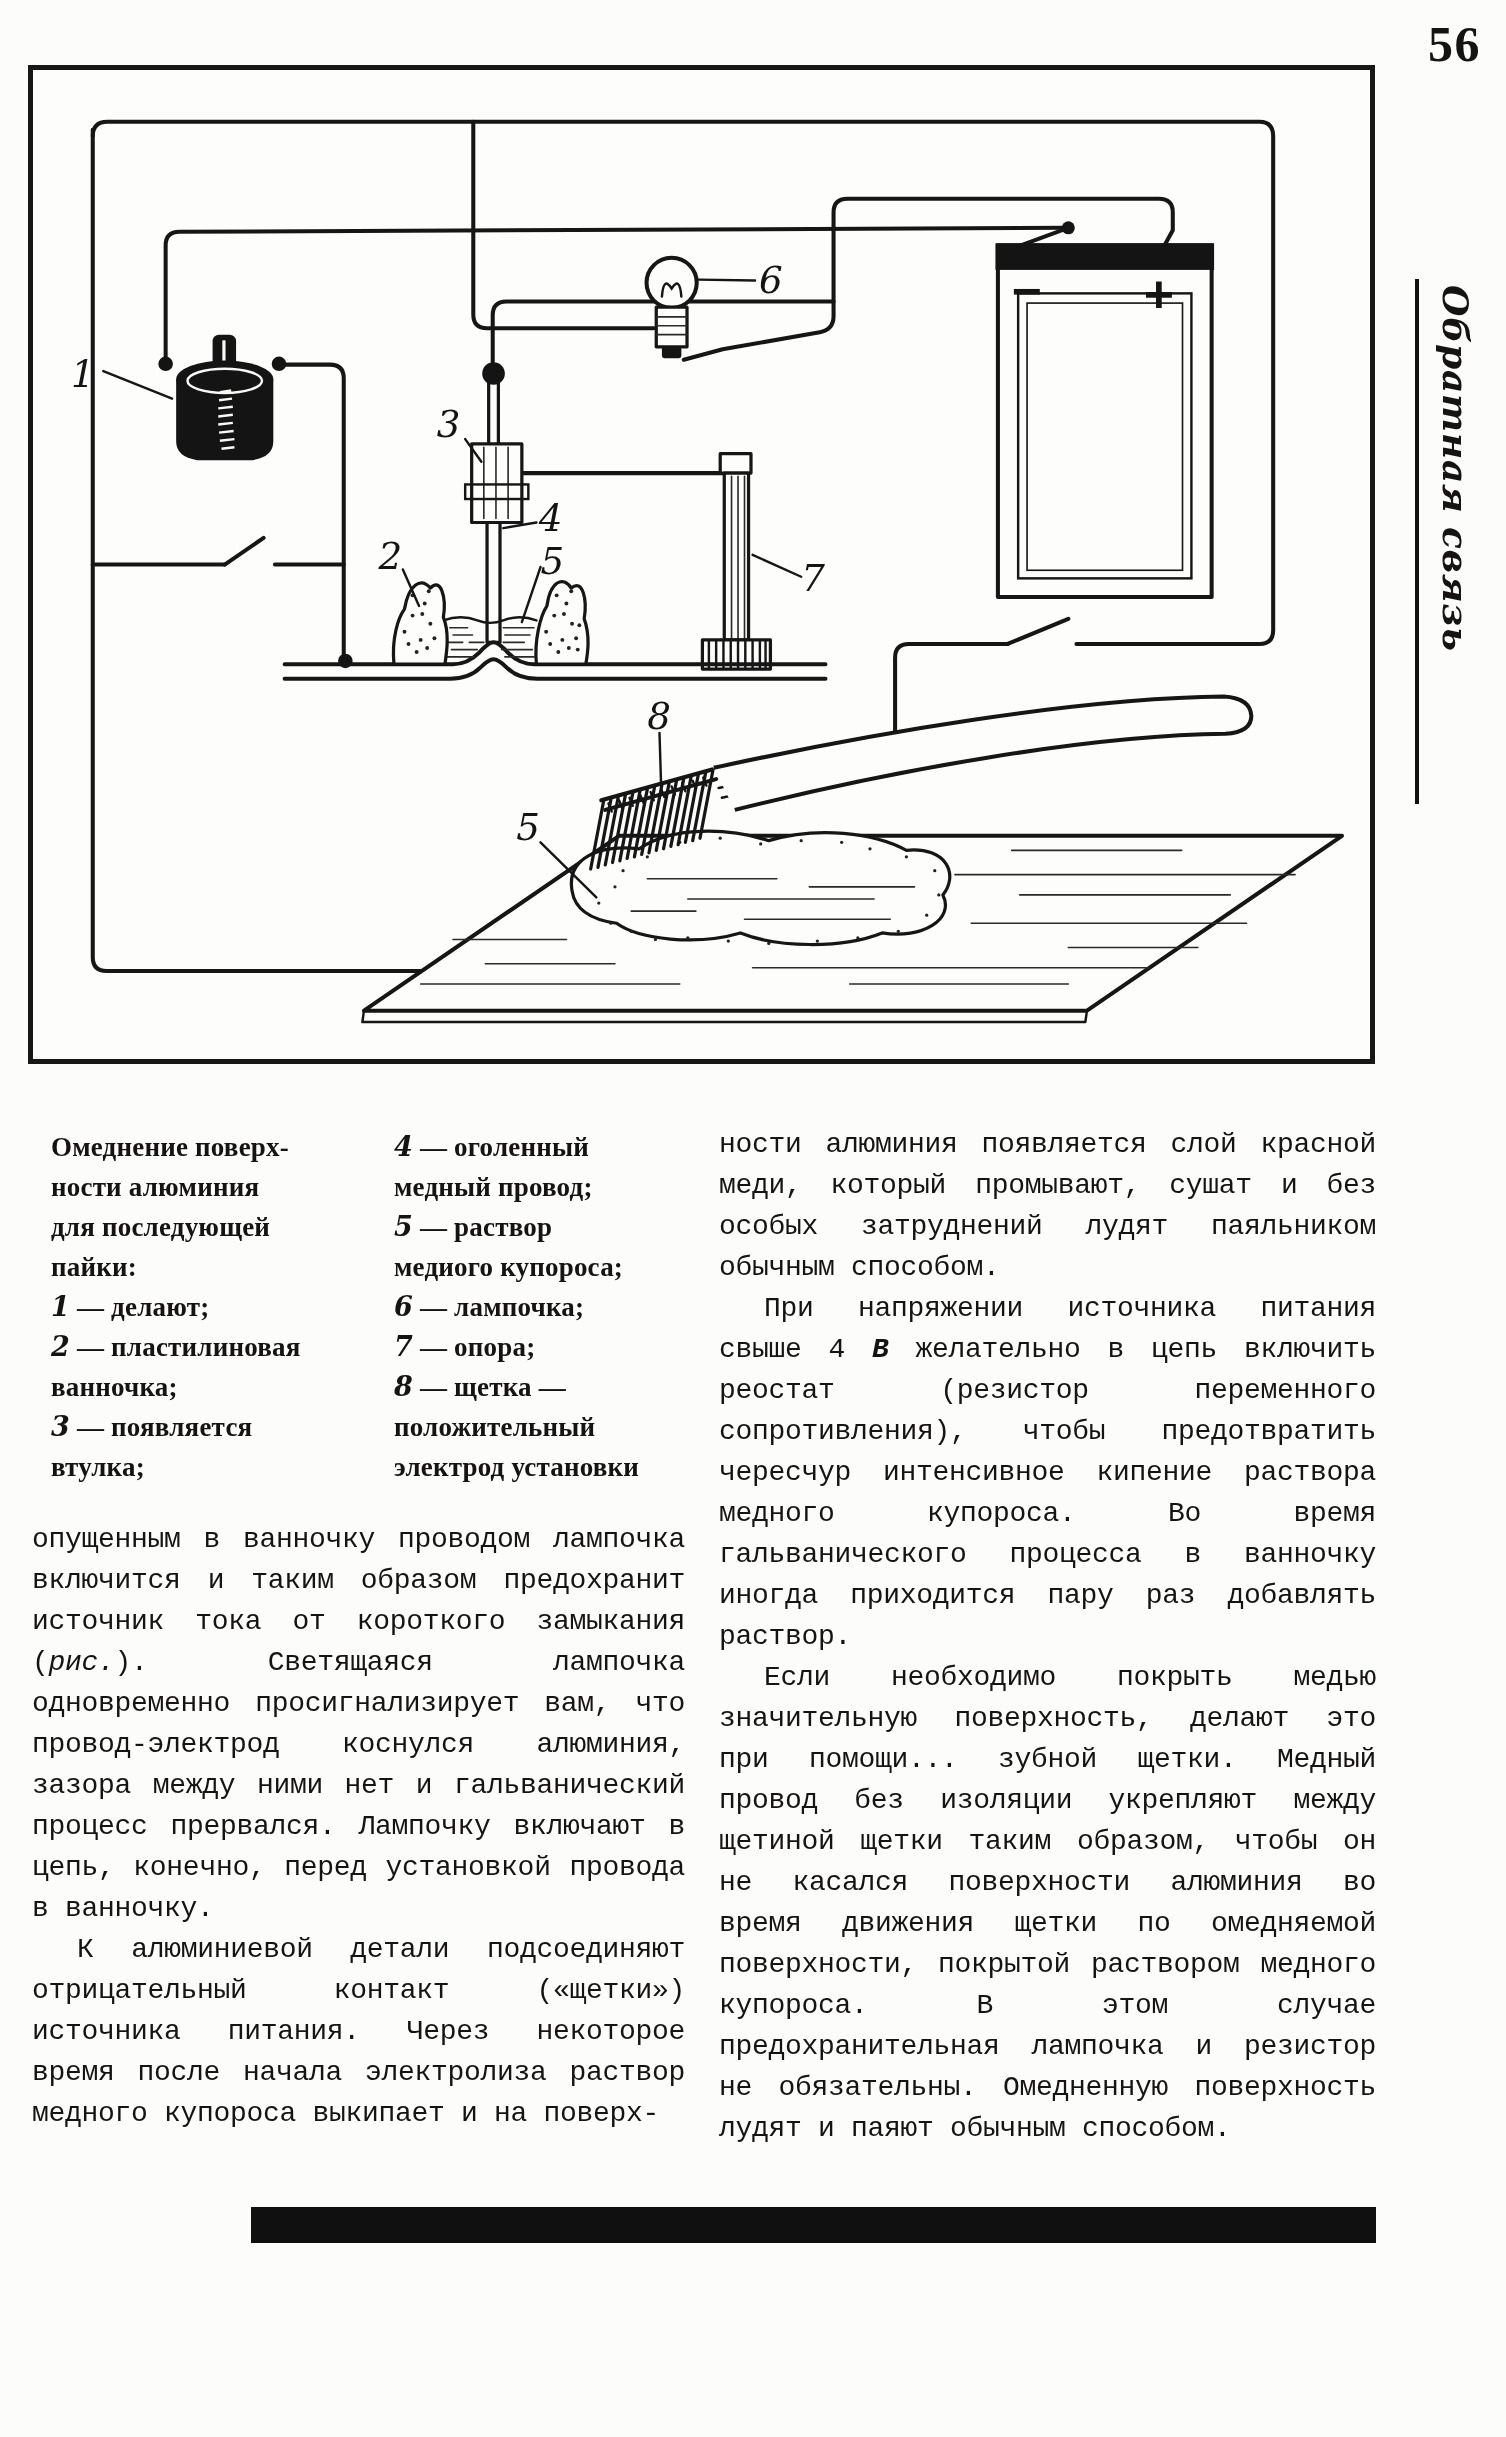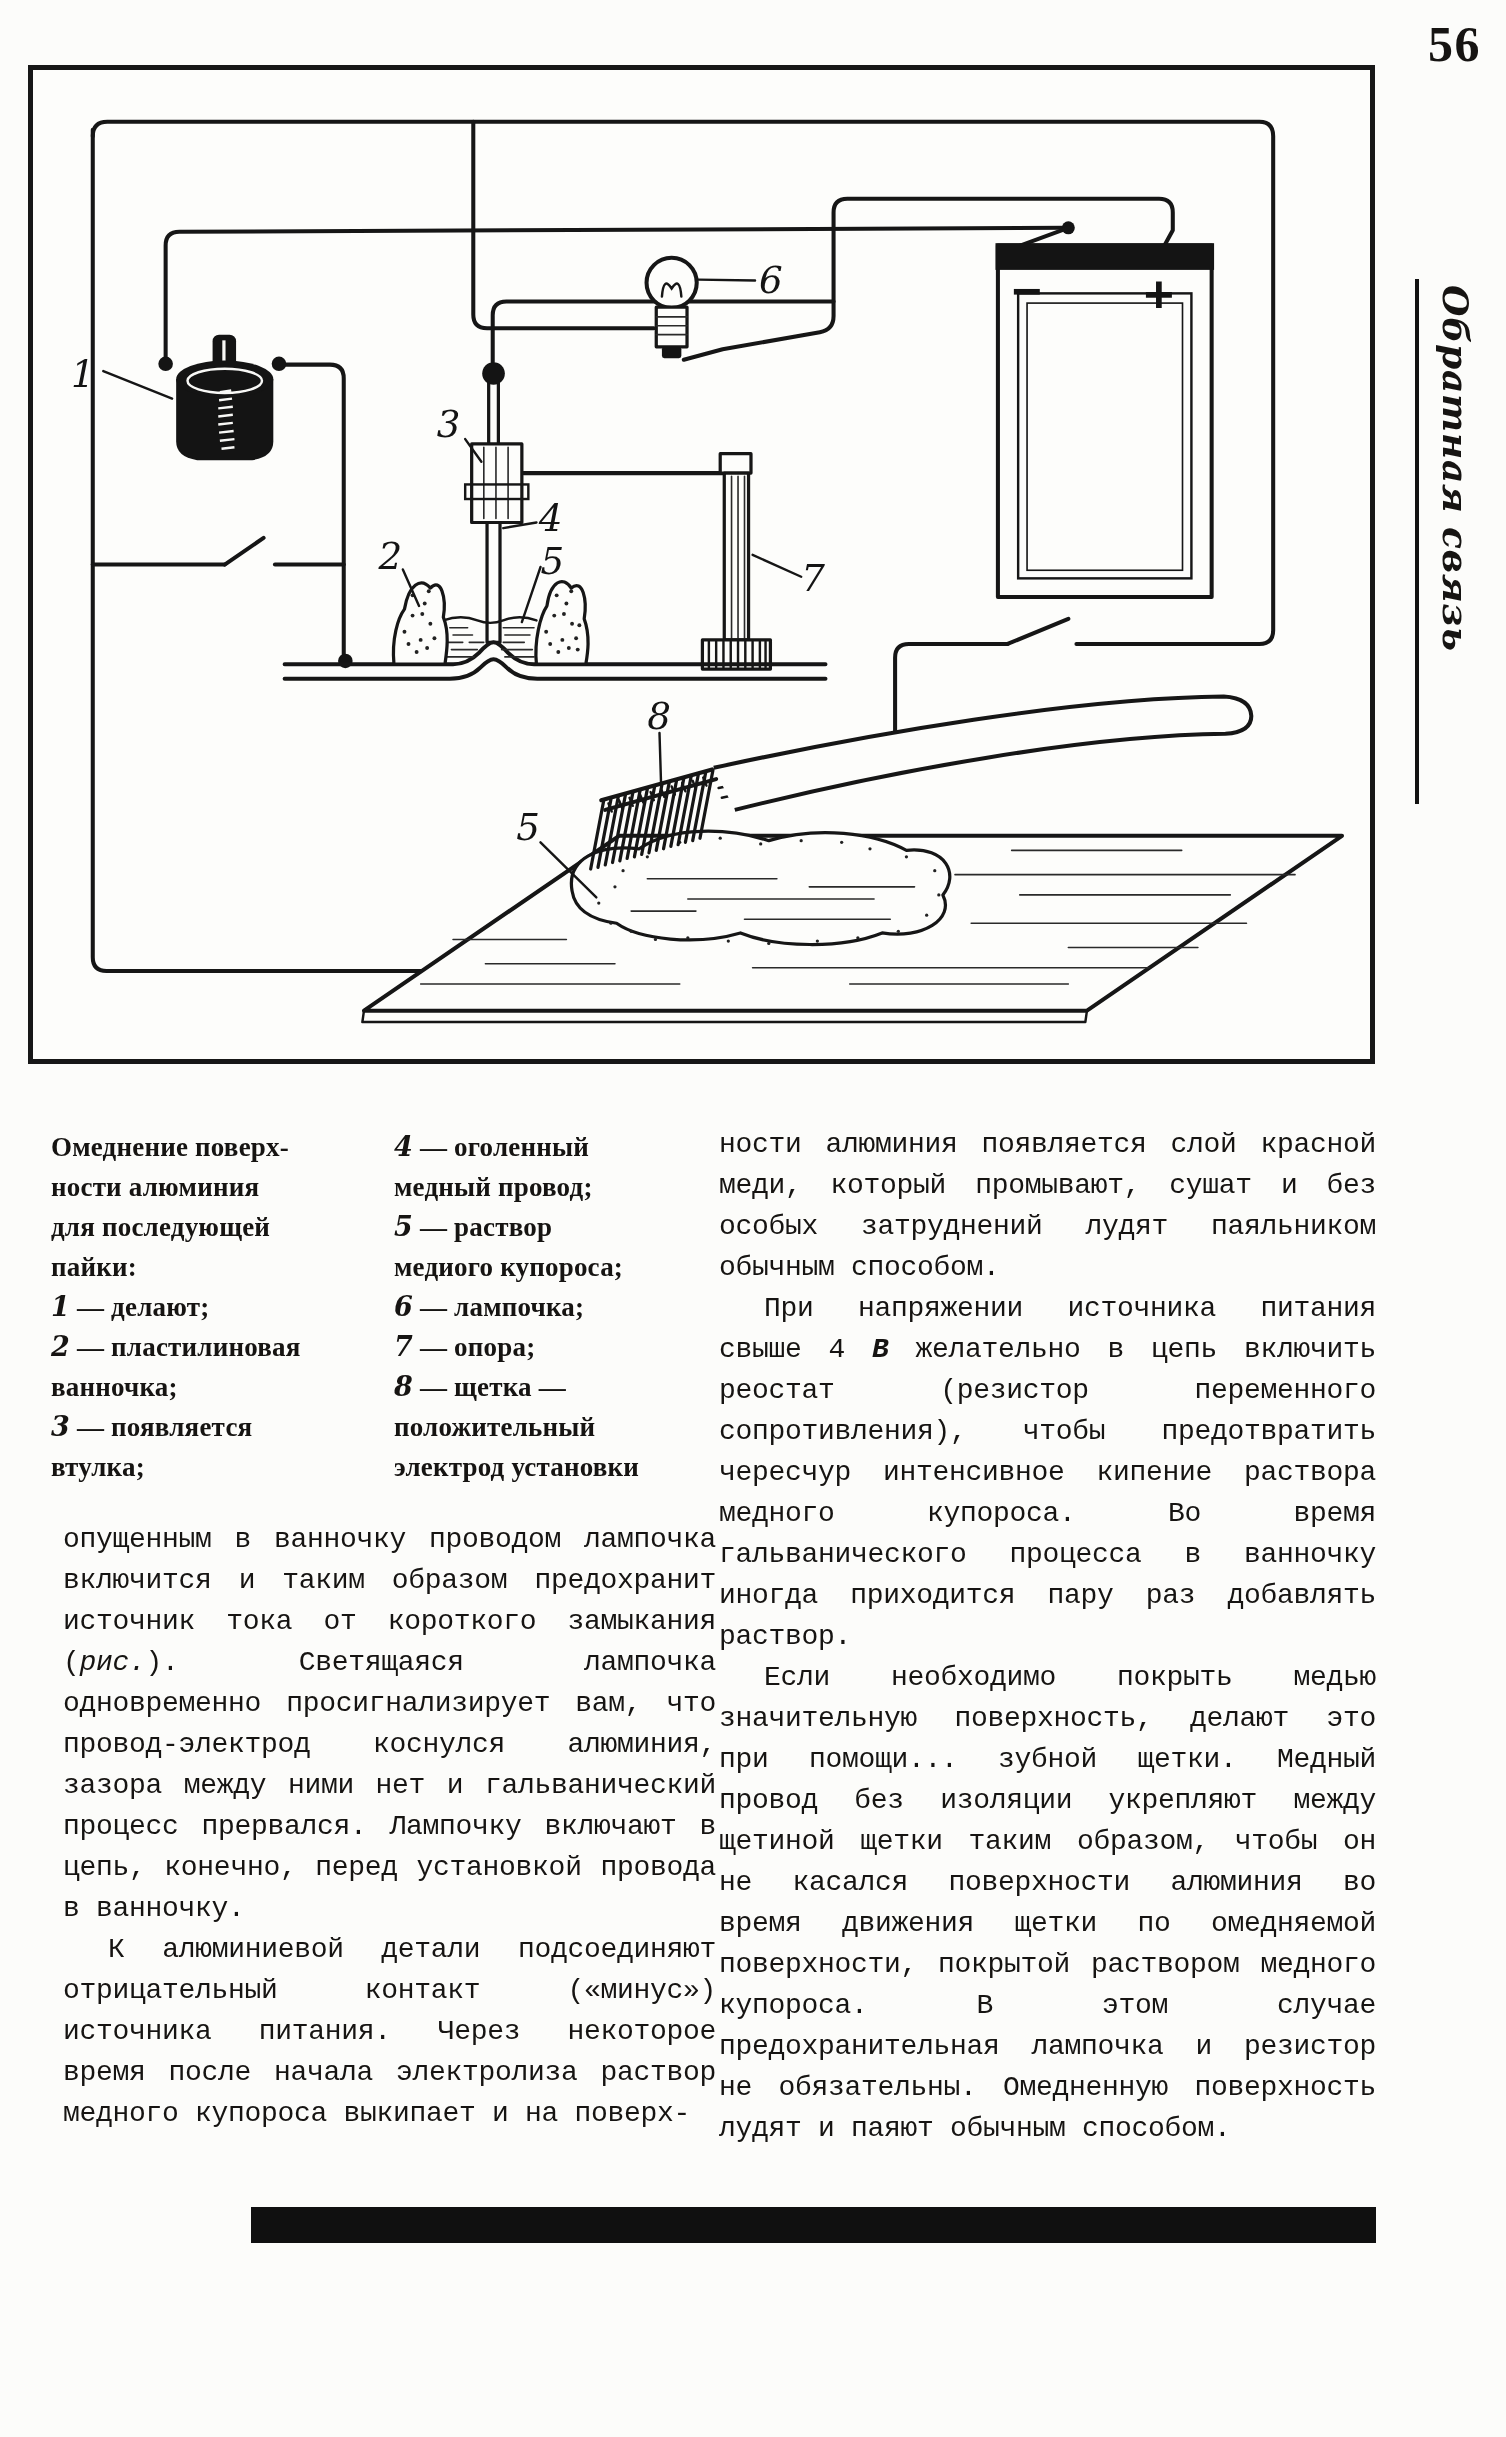--- a/index.html
+++ b/index.html
@@ -16,21 +16,21 @@
        font-style:italic;font-weight:bold;font-size:36px;letter-spacing:0.8px;}
   
   .cap{position:absolute;top:1127px;font-family:"Liberation Serif",serif;
        font-weight:bold;font-size:27px;line-height:39px;letter-spacing:0.2px;}
   #cap1{left:51px;width:328px;}
   #cap2{left:394px;width:312px;}
   .cap .num{font-style:italic;font-weight:bold;font-family:"DejaVu Serif",serif;}
   
   .col{position:absolute;font-size:28px;line-height:41px;text-align:justify;
        letter-spacing:-0.3px;}
-  #colL{left:63px;top:1519px;width:653px;}
+  #colL{left:32px;top:1519px;width:653px;}
   #colR{left:719px;top:1124px;width:657px;}
   .col p{margin:0;font-family:Liberation Mono, monospace;}
   .col p.ind{text-indent:45px;}
   .fig-it{font-style:italic;}
   .volt{font-style:italic;font-weight:bold;}
   #bottombar{position:absolute;left:251px;top:2207px;width:1125px;height:36px;background:#101010;}
   
   .w{stroke:#161616;stroke-width:5;fill:none;stroke-linecap:round;stroke-linejoin:round;}
   .w3{stroke:#161616;stroke-width:3;fill:none;stroke-linecap:round;}
   .w2{stroke:#2a2a2a;stroke-width:2;fill:none;stroke-linecap:round;}
@@ -259,21 +259,21 @@
   <div><span class="num"></span><span>медиого купороса;</span></div>
   <div><span class="num">6</span><span> — лампочка;</span></div>
   <div><span class="num">7</span><span> — опора;</span></div>
   <div><span class="num">8</span><span> — щетка —</span></div>
   <div><span class="num"></span><span>положительный</span></div>
   <div><span class="num"></span><span>электрод установки</span></div>
 </div>
 
 <div id="colL" class="col">
   <p><span>опущенным в ванночку проводом лампочка включится и таким образом предохранит источник тока от короткого замыкания (</span><span class="fig-it">рис.</span><span>). Светящаяся лампочка одновременно просигнализирует вам, что провод-электрод коснулся алюминия, зазора между ними нет и гальванический процесс прервался. Лампочку включают  в цепь, конечно, перед установкой провода в ванночку.</span></p>
-  <p class="ind">К алюминиевой детали подсоединяют отрицательный контакт («минус») источника питания. Через некоторое время после начала электролиза раствор медного купороса выкипает и на поверх-</p>
+  <p class="ind">К алюминиевой детали подсоединяют отрицательный контакт («щетки») источника питания. Через некоторое время после начала электролиза раствор медного купороса выкипает и на поверх-</p>
 </div>
 <div id="colR" class="col">
   <p>ности алюминия появляется слой красной меди, который промывают, сушат и без особых затруднений лудят паяльником обычным способом.</p>
   <p class="ind"><span>При напряжении источника питания свыше 4 </span><span class="volt">В</span><span> желательно в цепь включить реостат (резистор переменного сопротивления), чтобы предотвратить чересчур интенсивное  кипение раствора медного купороса. Во время гальванического процесса в ванночку иногда приходится пару раз добавлять раствор.</span></p>
   <p class="ind">Если необходимо покрыть медью значительную поверхность, делают это при помощи... зубной щетки. Медный провод без изоляции укрепляют между щетиной щетки таким образом, чтобы он не касался поверхности алюминия во время движения щетки по омедняемой поверхности, покрытой раствором медного купороса. В этом случае предохранительная лампочка и резистор не обязательны. Омедненную поверхность лудят и паяют обычным способом.</p>
 </div>
 
 <div id="bottombar"></div>
 
 

